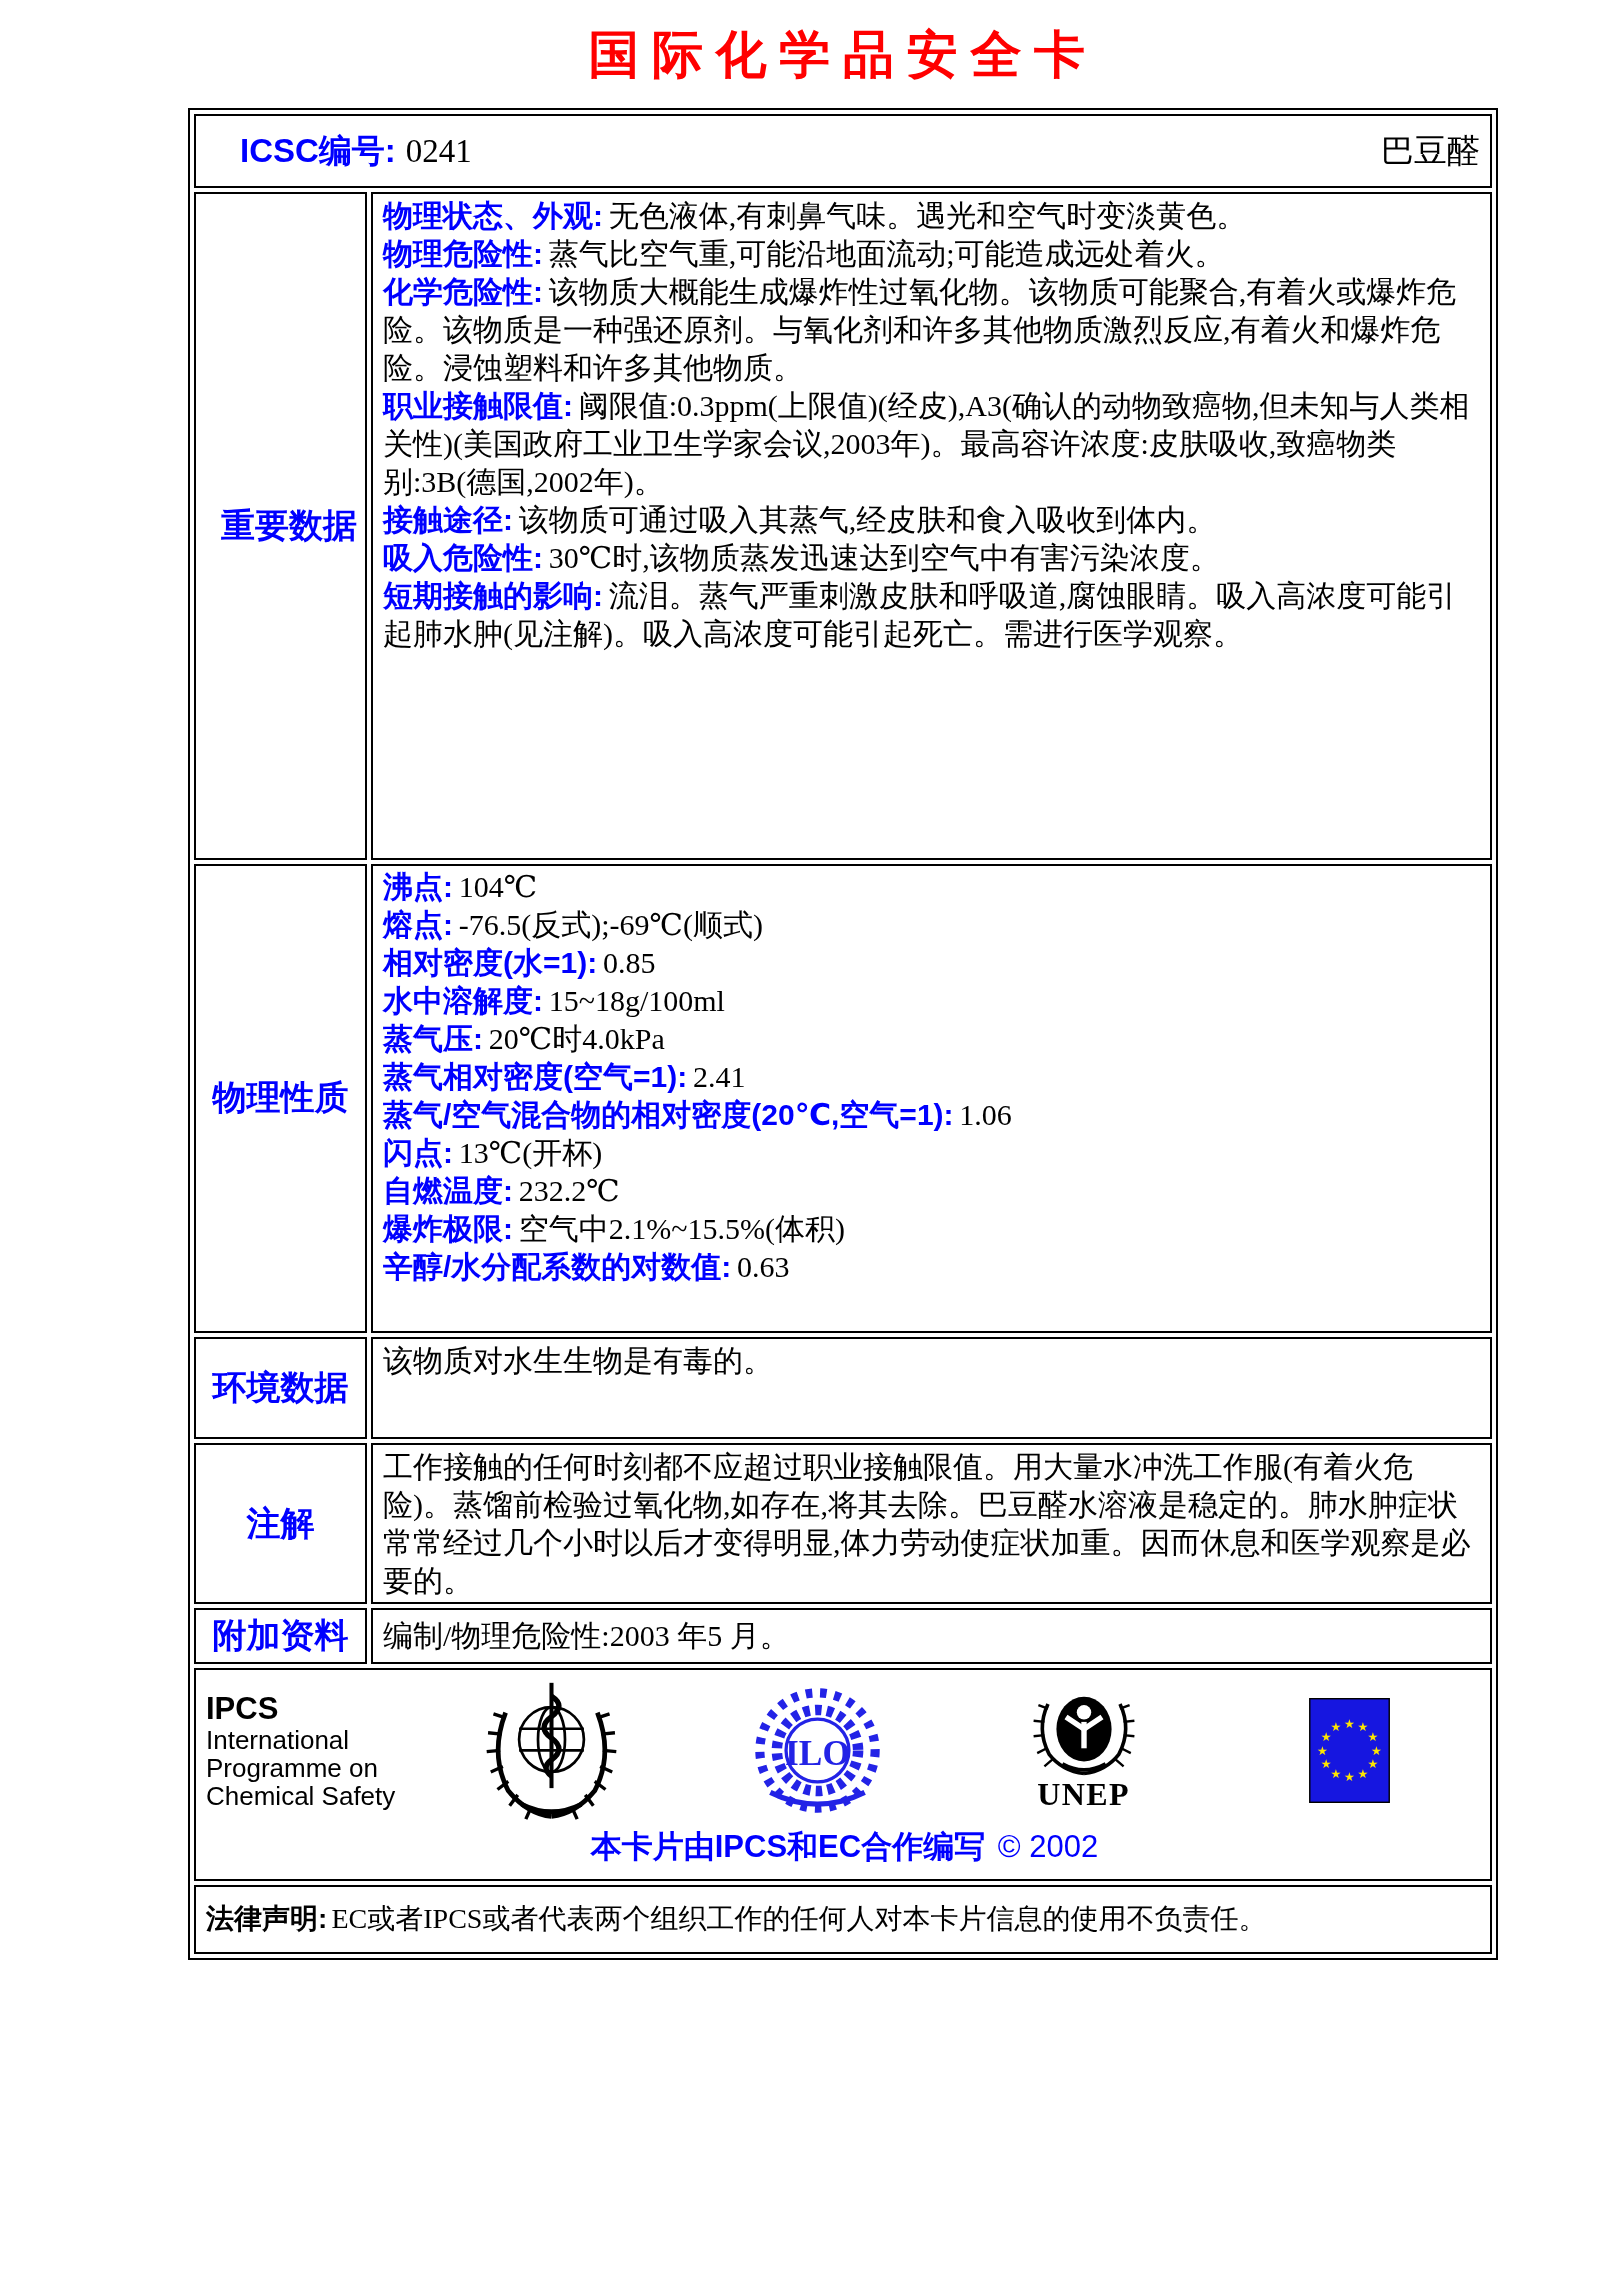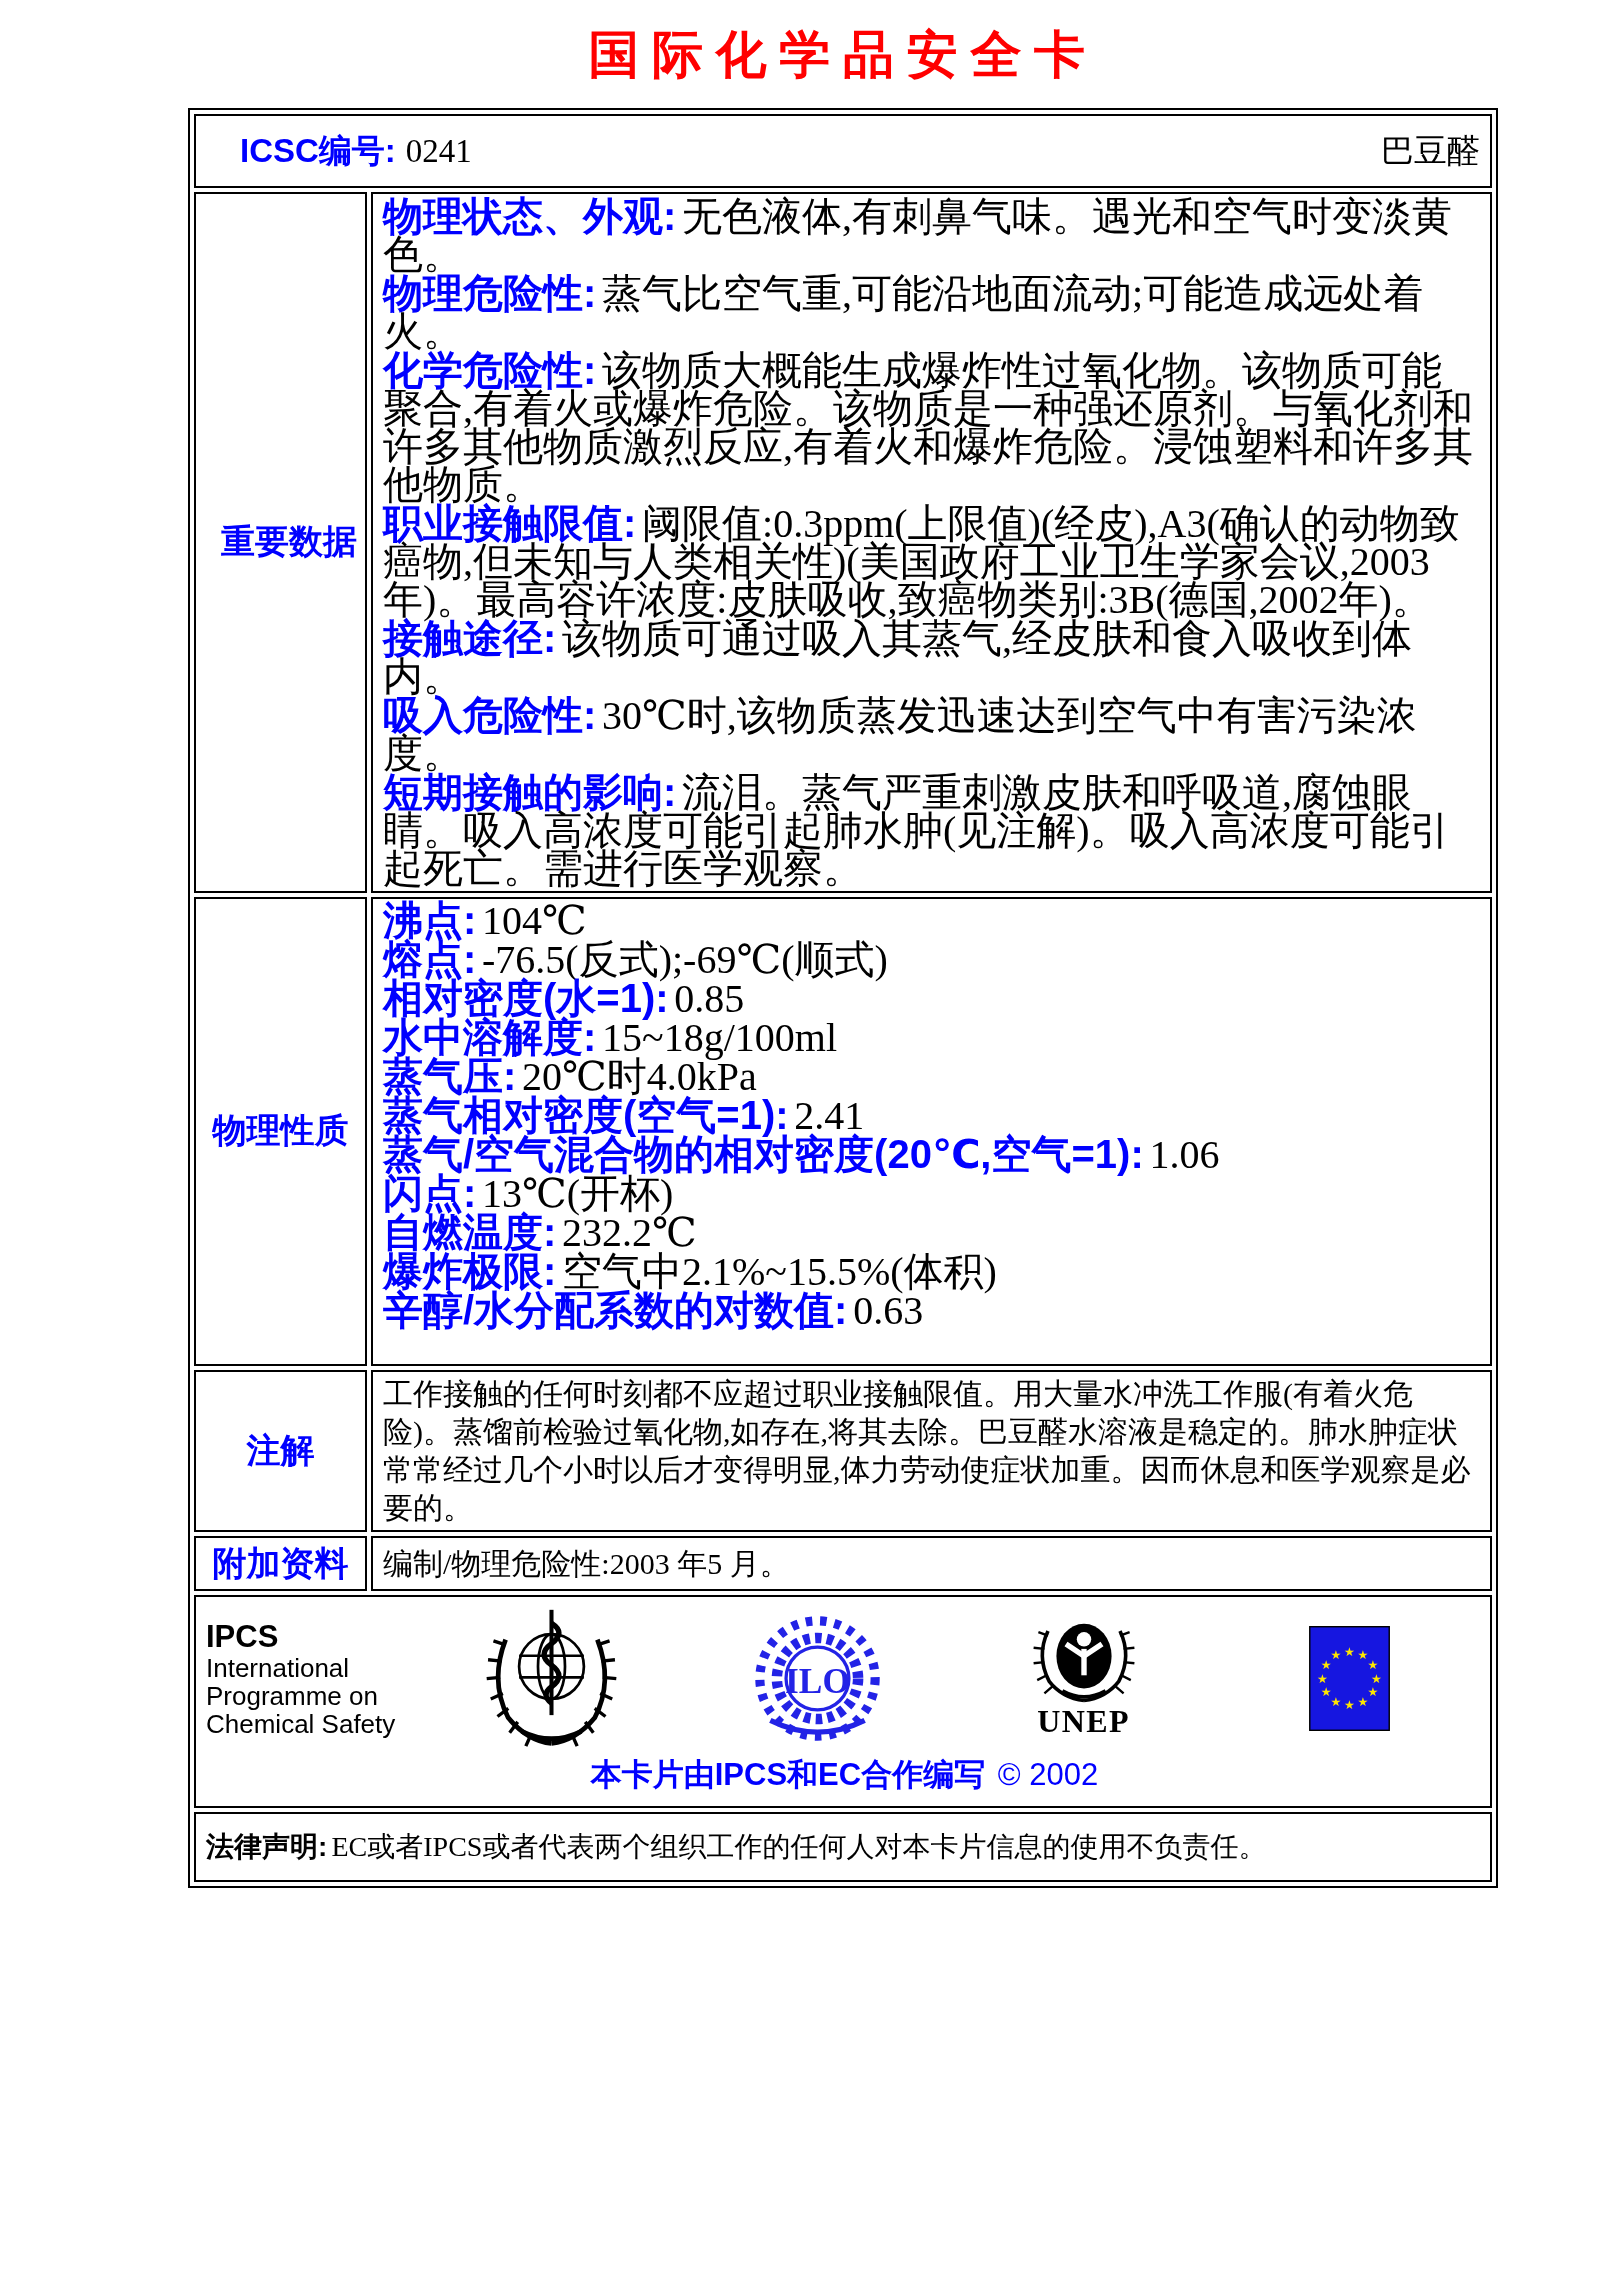--- a/index.html
+++ b/index.html
@@ -15,21 +15,21 @@
   .label-cell{vertical-align:middle;text-align:center;padding:2.8px 2.8px;}
   .sec-label{font-family:"Liberation Sans","DejaVu Sans",sans-serif;
        font-weight:bold;font-size:34px;color:#0000FF;}
   .header-cell{vertical-align:middle;}
   .header-flex{display:flex;justify-content:space-between;align-items:center;}
   .hdr-left{font-size:33px;}
   .hdr-label{font-family:"Liberation Sans","DejaVu Sans",sans-serif;
        font-weight:bold;color:#0000FF;margin-right:10px;}
   .hdr-num{font-size:33px;color:#000;}
   .hdr-name{font-size:33px;color:#000;}
-  .kv{font-size:40px;line-height:38px;margin:0;}
+  .kv{font-size:30px;line-height:38px;margin:0;}
   .k{font-family:"Liberation Sans","DejaVu Sans",sans-serif;
        font-weight:bold;color:#0000FF;margin-right:5.7px;}
   .v{color:#000;}
   .plain-text{font-size:30px;line-height:38px;}
   .addl-cell{vertical-align:middle;}
   .logos-cell{padding:10px 7px 5.7px 10px;}
   .logos-flex{display:flex;align-items:center;}
   .ipcs-block{flex:0 0 212px;}
   .ipcs-title{font-family:"Liberation Sans","DejaVu Sans",sans-serif;
        font-weight:bold;font-size:31px;line-height:35px;}
@@ -98,20 +98,28 @@
       <div class="kv"><span class="k">蒸气压:</span><span class="v">20℃时4.0kPa</span></div>
       <div class="kv"><span class="k">蒸气相对密度(空气=1):</span><span class="v">2.41</span></div>
       <div class="kv"><span class="k">蒸气/空气混合物的相对密度(20℃,空气=1):</span><span class="v">1.06</span></div>
       <div class="kv"><span class="k">闪点:</span><span class="v">13℃(开杯)</span></div>
       <div class="kv"><span class="k">自燃温度:</span><span class="v">232.2℃</span></div>
       <div class="kv"><span class="k">爆炸极限:</span><span class="v">空气中2.1%~15.5%(体积)</span></div>
       <div class="kv"><span class="k">辛醇/水分配系数的对数值:</span><span class="v">0.63</span></div>
     </td>
   </tr>
 
+  <tr>
+    <td class="label-cell" style="height:92px;">
+      <span class="sec-label">环境数据</span>
+    </td>
+    <td>
+      <div class="plain-text">该物质对水生生物是有毒的。</div>
+    </td>
+  </tr>
 
   <tr>
     <td class="label-cell" style="height:152px;">
       <span class="sec-label">注解</span>
     </td>
     <td>
       <div class="plain-text">工作接触的任何时刻都不应超过职业接触限值。用大量水冲洗工作服(有着火危险)。蒸馏前检验过氧化物,如存在,将其去除。巴豆醛水溶液是稳定的。肺水肿症状常常经过几个小时以后才变得明显,体力劳动使症状加重。因而休息和医学观察是必要的。</div>
     </td>
   </tr>
 

